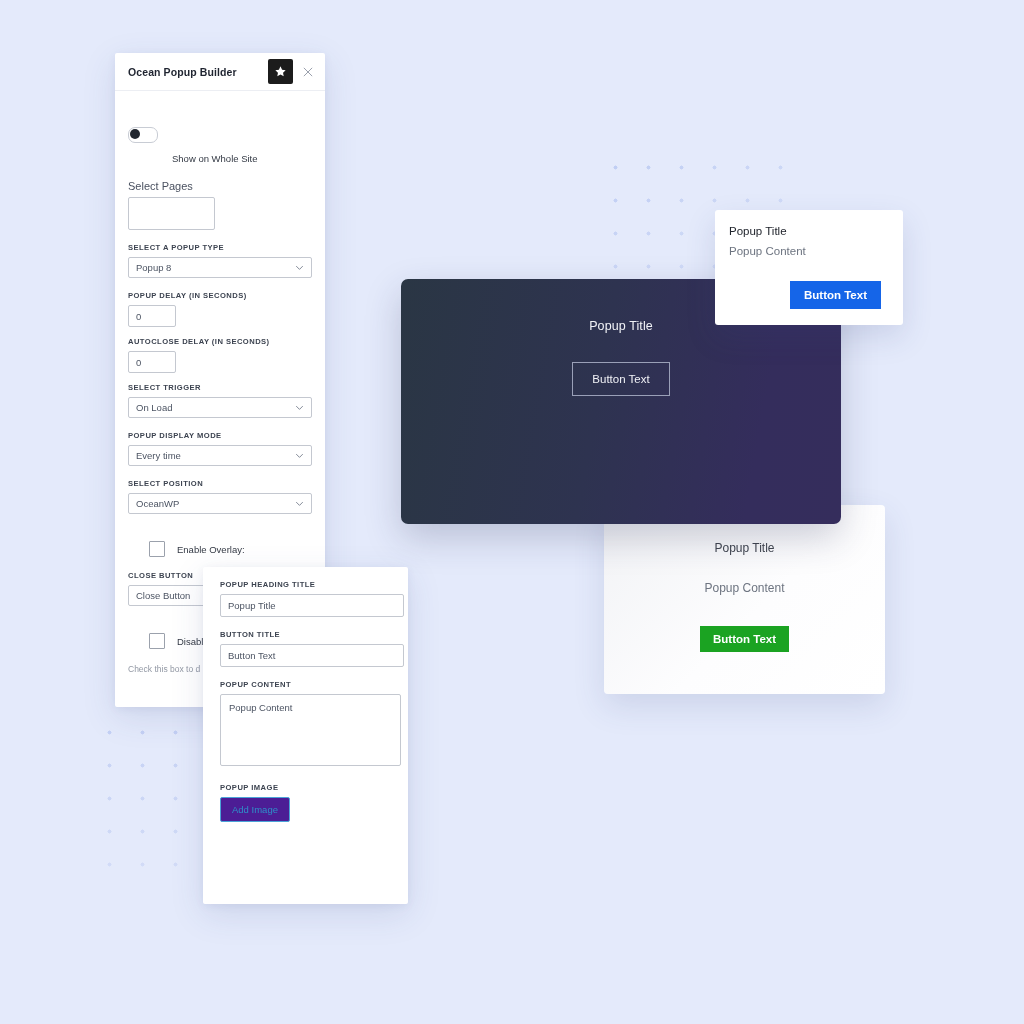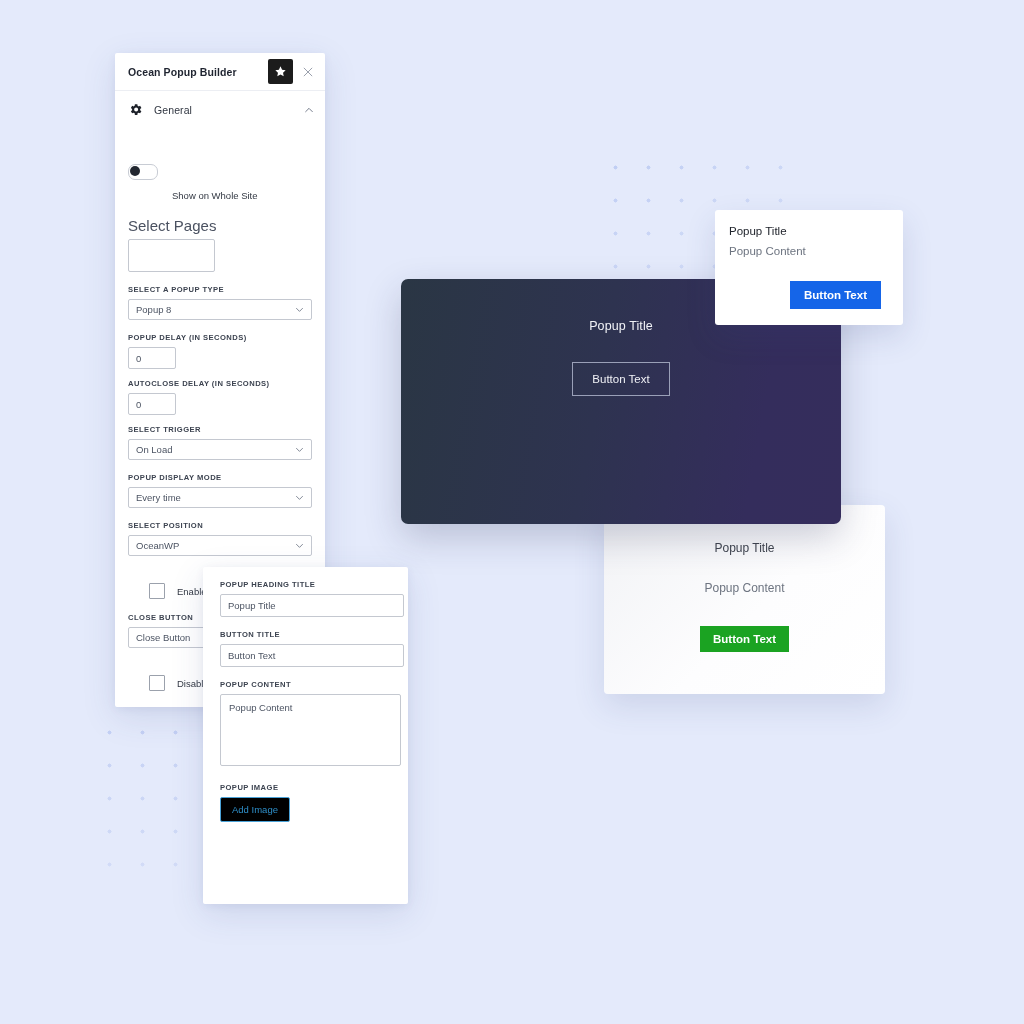--- a/index.html
+++ b/index.html
@@ -136,21 +136,21 @@
     background: #222730;
   }
   .toggle-label {
     font-size: 9.5px;
     color: #333944;
     margin-left: 14px;
     margin-top: 48px;
   }
 
   .field-label-lc {
-    font-size: 15px;
+    font-size: 11px;
     color: #4a5160;
     margin-bottom: 5px;
   }
   .field-label {
     font-size: 7.6px;
     font-weight: 700;
     letter-spacing: .45px;
     color: #3c4350;
     margin-bottom: 5px;
     text-transform: uppercase;
@@ -266,21 +266,21 @@
     color: #4c5463;
     padding: 7px 8px;
     font-family: "Liberation Sans", sans-serif;
     resize: none;
     outline: none;
   }
   .add-image-btn {
     display: inline-block;
     border: 1px solid #4ba3d8;
     border-radius: 2px;
-    background: #000000;
+    background: #4c1d95;
     color: #2e8fc9;
     font-size: 9.5px;
     padding: 6px 11px;
     font-family: "Liberation Sans", sans-serif;
     cursor: pointer;
   }
 
   
   #popup-preview-blue {
     position: absolute;
@@ -405,29 +405,20 @@
         </svg>
       </div>
 
       <div class="close-x">
         <svg width="10" height="10" viewBox="0 0 12 12" aria-hidden="true">
           <path d="M1 1 L11 11 M11 1 L1 11" stroke="#9aa0ad" stroke-width="1.2" fill="none"></path>
         </svg>
       </div>
     </div>
 
-    <div class="section-head">
-      <svg class="section-icon" viewBox="0 0 24 24" fill="#1d2129">
-        <path d="M19.4 13a7.6 7.6 0 000-2l2-1.6-2-3.4-2.4 1a7.6 7.6 0 00-1.7-1L15 3.4h-4l-.3 2.6a7.6 7.6 0 00-1.7 1l-2.4-1-2 3.4L6.6 11a7.6 7.6 0 000 2l-2 1.6 2 3.4 2.4-1c.5.4 1.1.8 1.7 1l.3 2.6h4l.3-2.6c.6-.2 1.2-.6 1.7-1l2.4 1 2-3.4zM13 15.2A3.2 3.2 0 1113 8.8a3.2 3.2 0 010 6.4z"></path>
-      </svg>
-      <div class="section-name">General</div>
-      <svg class="chevron-up" viewBox="0 0 12 12" fill="none">
-        <path d="M2 8 L6 4 L10 8" stroke="#6a7282" stroke-width="1.1" stroke-linecap="round" stroke-linejoin="round"></path>
-      </svg>
-    </div>
 
     <div class="panel-body">
 
       <div class="toggle-row">
         <div class="toggle">
           <div class="knob"></div>
         </div>
         <div class="toggle-label">Show on Whole Site</div>
       </div>
 

